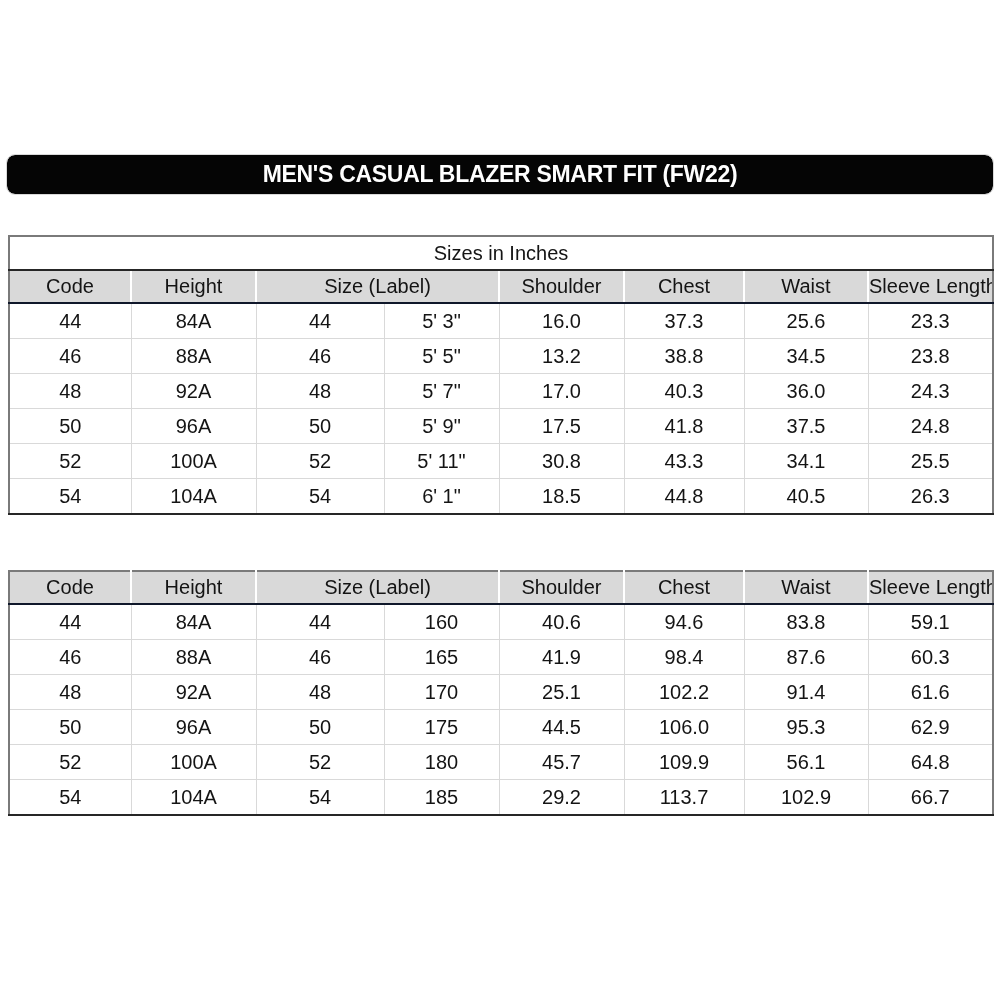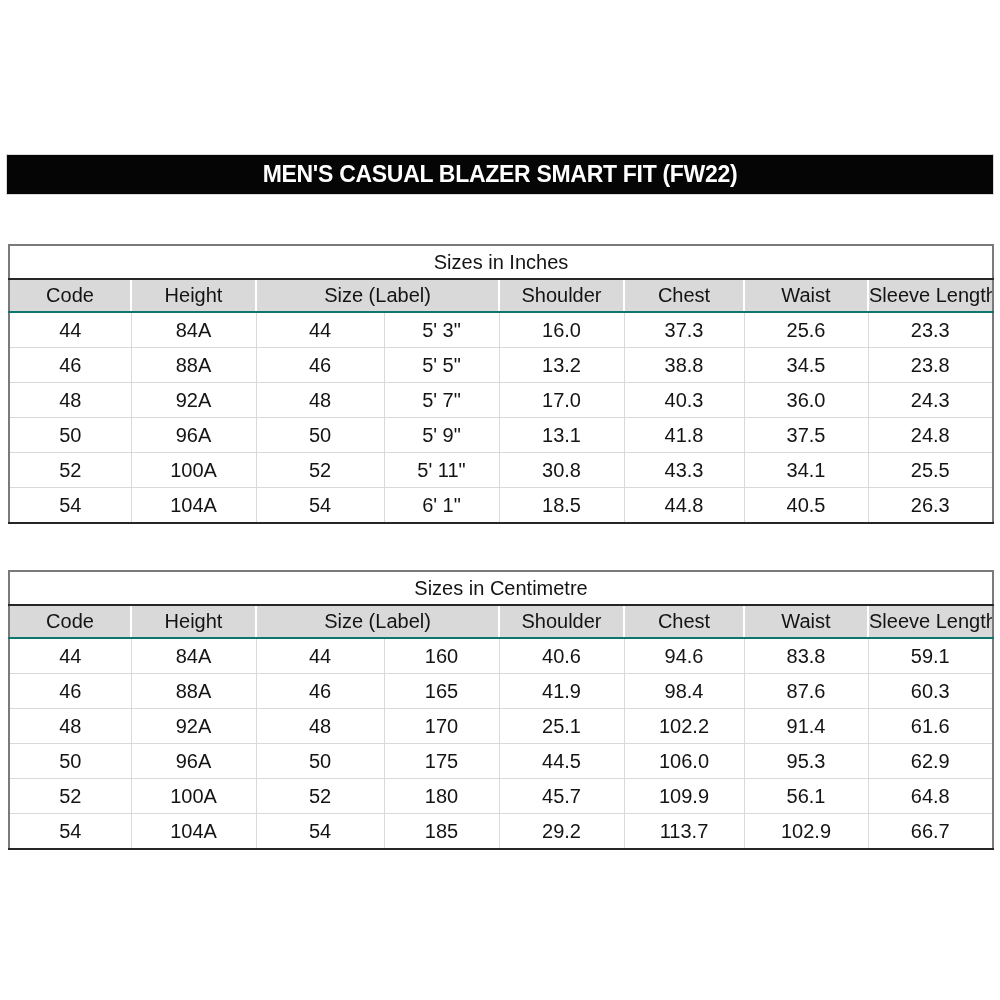--- a/index.html
+++ b/index.html
@@ -24,20 +24,21 @@
     position: absolute;
     left: 7px;
     top: 155px;
     width: 986px;
     height: 39px;
     background: #050505;
     display: flex;
     align-items: center;
     justify-content: center;
     outline: 1px solid #d9d9d9;
+    border-radius: 8px;
   }
   .banner-title {
     color: #ffffff;
     font-size: 23px;
     font-weight: bold;
     letter-spacing: -0.3px;
     white-space: nowrap;
   }
   
   .size-table {
@@ -45,21 +46,21 @@
     left: 8px;
     width: 984px;
     border-collapse: collapse;
     table-layout: fixed;
     background: #ffffff;
     font-size: 20px;
     color: #141414;
     border: 2px solid #7a7a7a;
     border-bottom: 2px solid #262626;
   }
-  .table-inches { top: 244px; }
+  .table-inches { top: 235px; }
   .table-cm     { top: 570px; }
 
   .size-table th, .size-table td {
     padding: 0;
     text-align: center;
     vertical-align: middle;
     overflow: hidden;
     white-space: nowrap;
   }
   .title-row th {
@@ -68,21 +69,21 @@
     font-weight: normal;
     font-size: 20px;
     border-bottom: 2px solid #262626;
   }
   .header-row th {
     height: 31px;
     background: #d9d9d9;
     font-weight: normal;
     font-size: 20px;
     border-left: 2px solid #ffffff;
-    border-bottom: 2px solid #0f766e;
+    border-bottom: 2px solid #0f172a;
   }
   .header-row th:first-child { border-left: none; }
   .size-table tbody td {
     height: 34px;
     border-left: 1px solid #d9d9d9;
     border-top: 1px solid #d9d9d9;
   }
   .size-table tbody tr:first-child td { border-top: none; }
   .size-table tbody td:first-child { border-left: none; }
 </style>
@@ -149,21 +150,21 @@
         <td>17.0</td>
         <td>40.3</td>
         <td>36.0</td>
         <td>24.3</td>
       </tr>
       <tr>
         <td>50</td>
         <td>96A</td>
         <td>50</td>
         <td>5' 9"</td>
-        <td>13.1</td>
+        <td>17.5</td>
         <td>41.8</td>
         <td>37.5</td>
         <td>24.8</td>
       </tr>
       <tr>
         <td>52</td>
         <td>100A</td>
         <td>52</td>
         <td>5' 11"</td>
         <td>30.8</td>
@@ -189,23 +190,20 @@
       <col style="width:122px">
         <col style="width:125px">
         <col style="width:128px">
         <col style="width:115px">
       <col style="width:125px">
         <col style="width:120px">
         <col style="width:124px">
         <col style="width:125px">
     </colgroup>
     <thead>
-      <tr class="title-row">
-        <th colspan="8">Sizes in Centimetre</th>
-      </tr>
       <tr class="header-row">
         <th>Code</th>
         <th>Height</th>
         <th colspan="2">Size (Label)</th>
         <th>Shoulder</th>
         <th>Chest</th>
         <th>Waist</th>
         <th>Sleeve Length</th>
       </tr>
     </thead>

